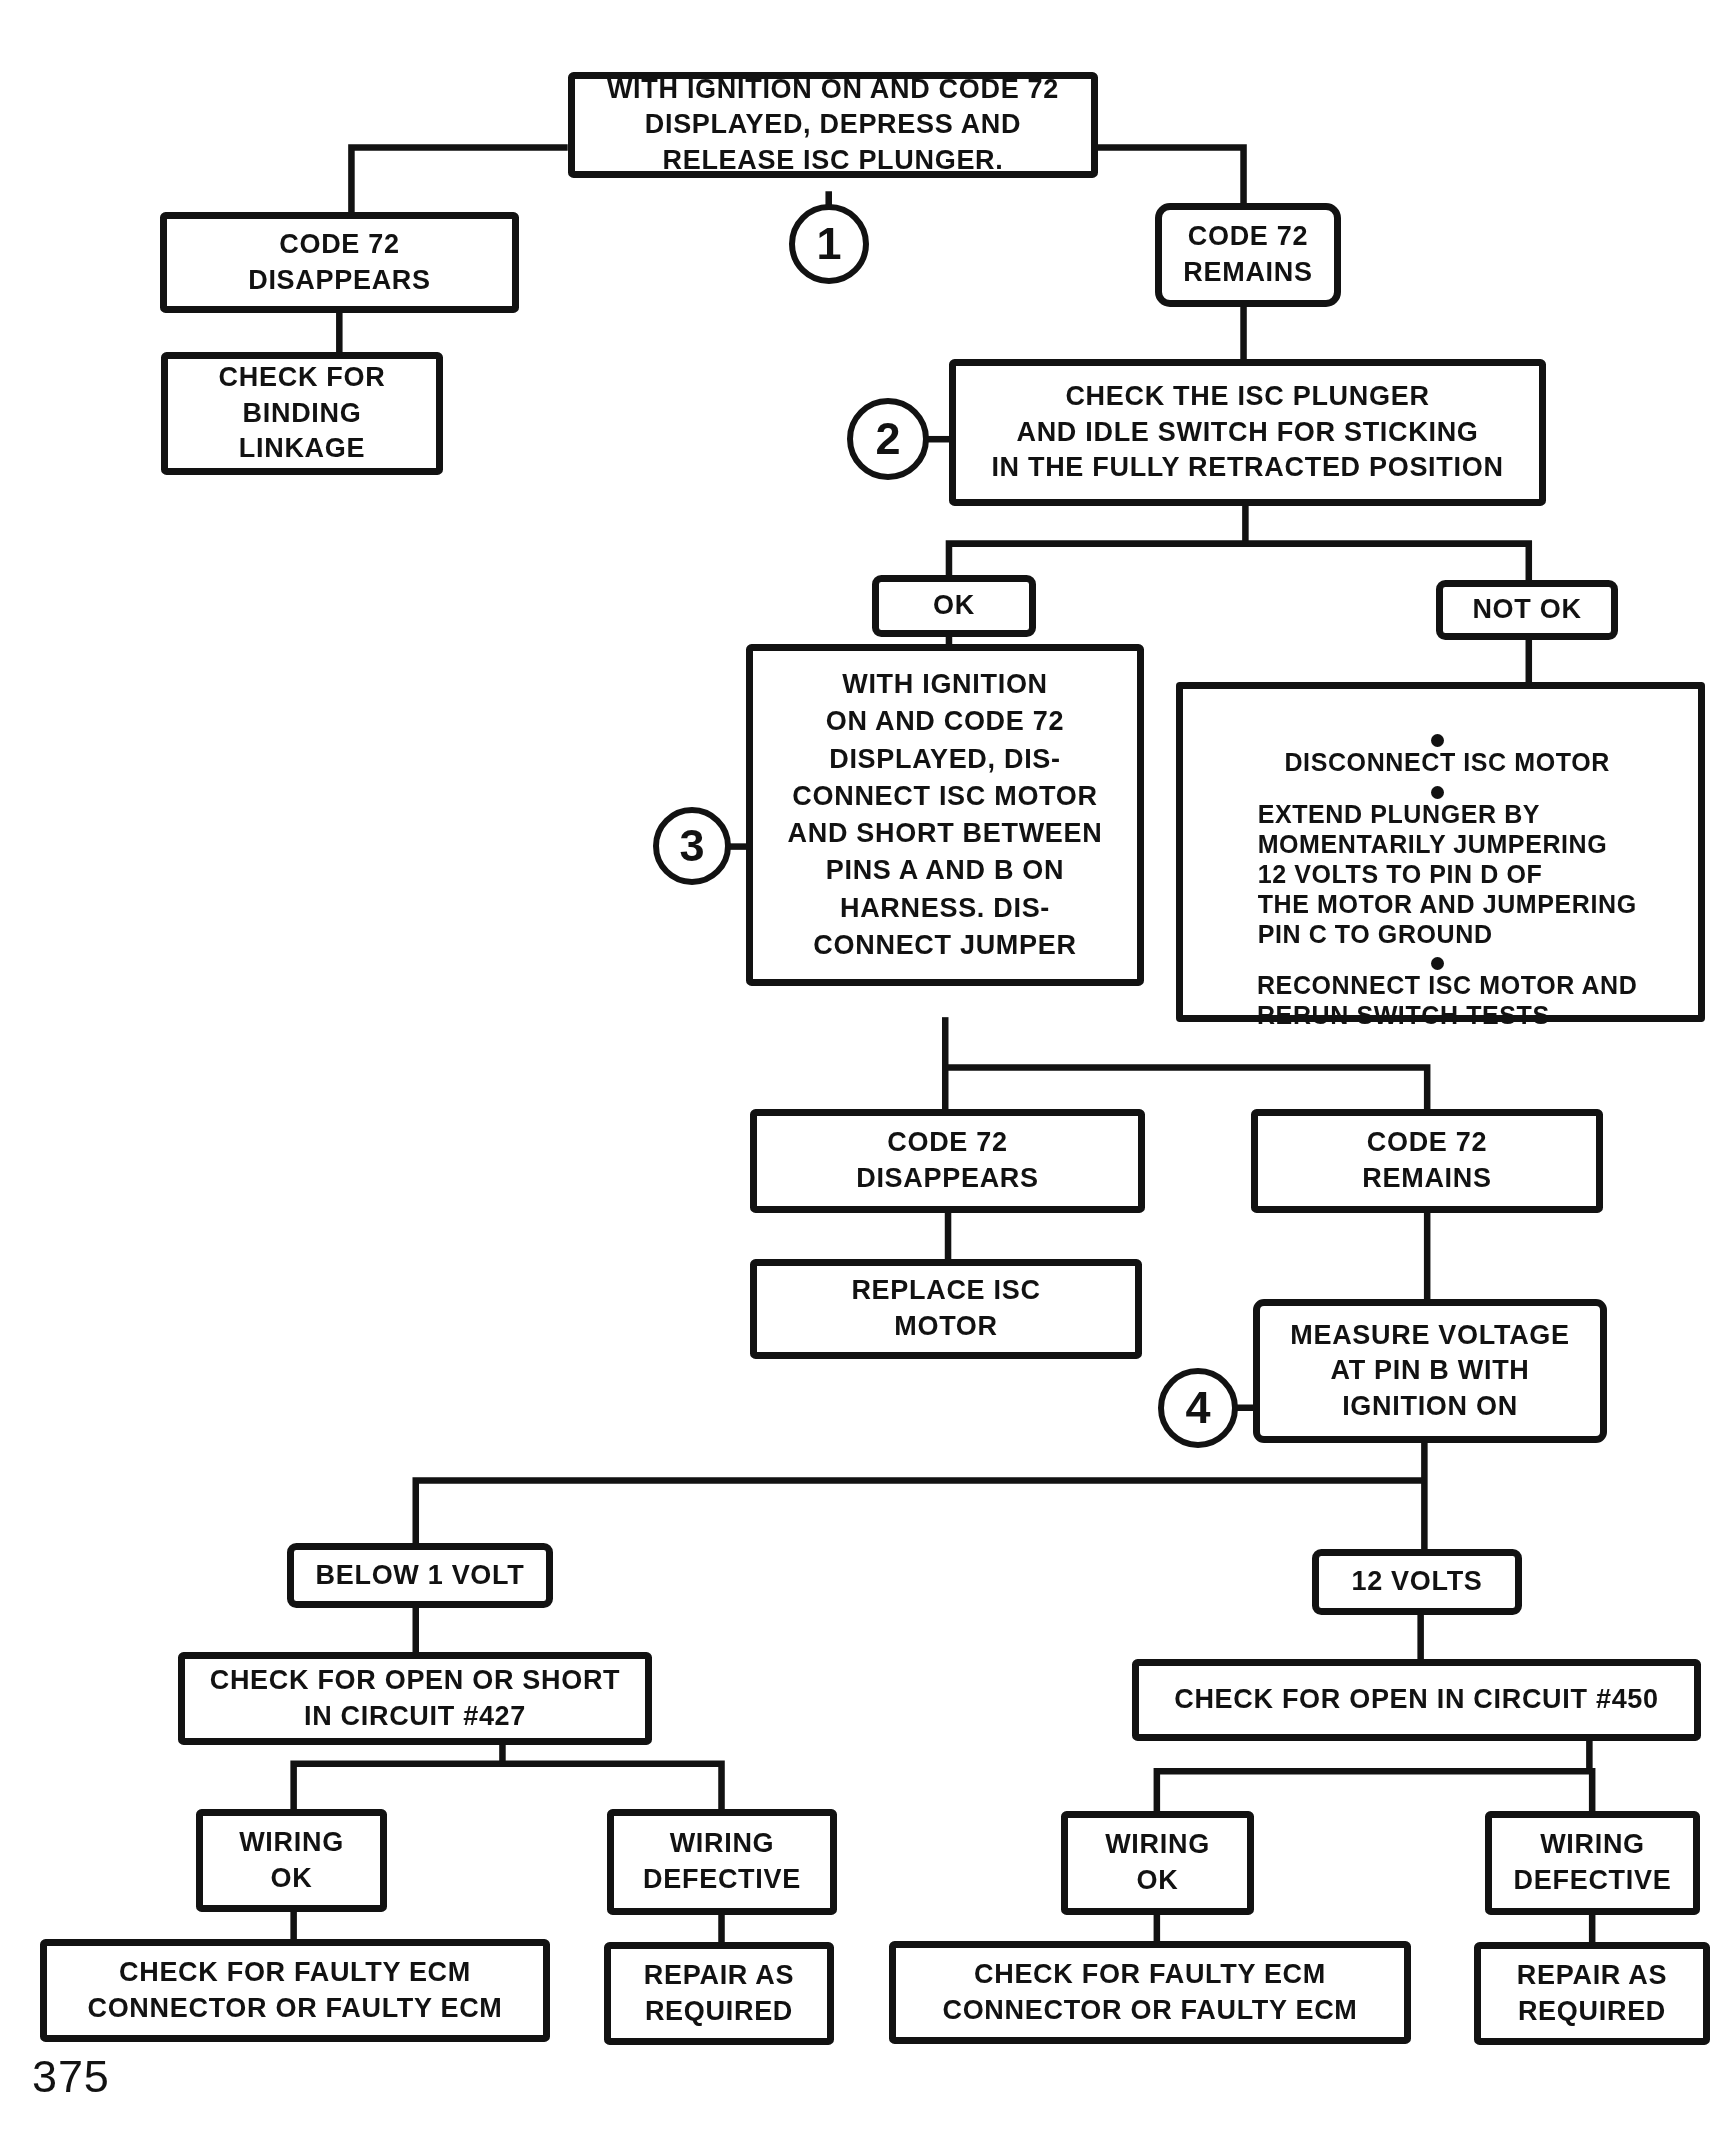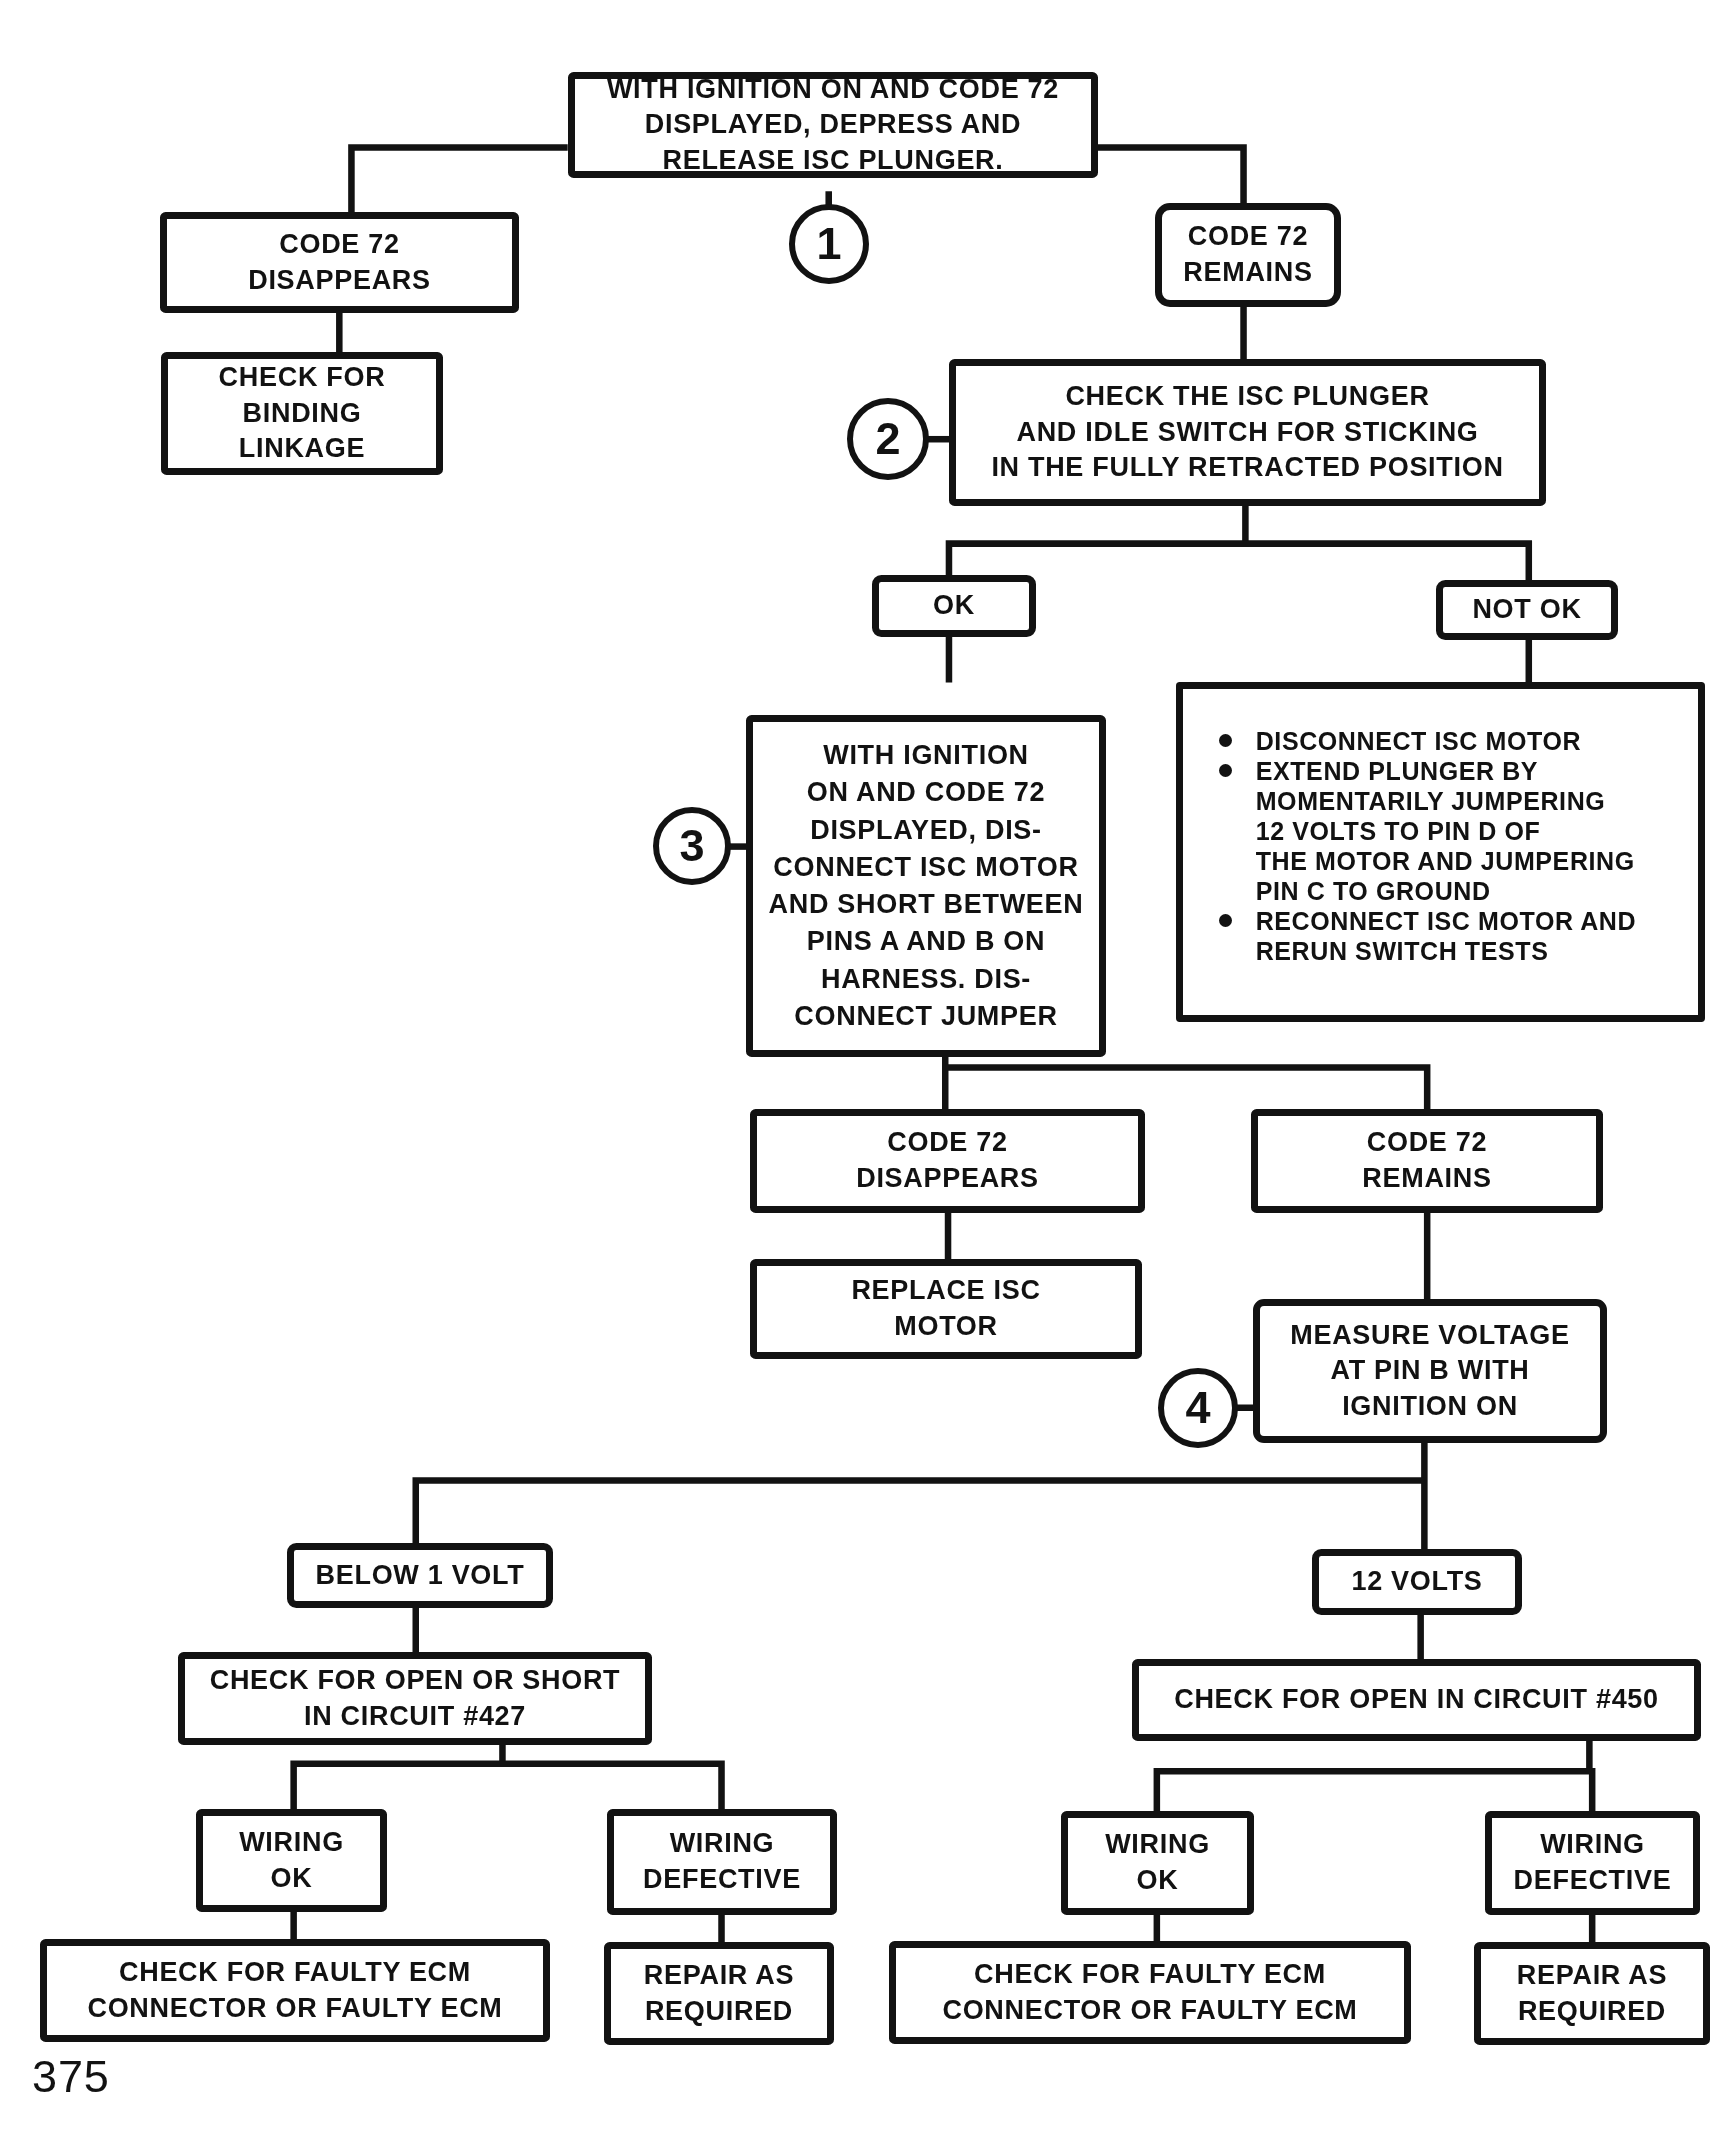--- a/index.html
+++ b/index.html
@@ -40,21 +40,21 @@
   }
   .bullet-box{
     position:absolute;
     box-sizing:border-box;
     border:7.5px solid #121212;
     border-radius:3.7px;
     background:#ffffff;
     padding:37px 18.6px 9.3px 32px;
     font-size:25px;line-height:1.2;letter-spacing:0.6px;font-weight:600;
   }
-  .bullet-row{display:flex;align-items:flex-start;}
+  .bullet-row{display:flex;align-items:center;flex-direction:column;}
   .bullet-dot{
     flex:0 0 auto;
     width:13px;height:13px;border-radius:50%;
     background:#121212;
     margin:8.4px 24px 0 3.7px;
   }
   .bullet-text{white-space:pre-line;text-align:left;}
   .page-number{
     position:absolute;left:32px;top:2051px;
     font-size:45px;letter-spacing:0.9px;font-weight:400;
@@ -130,21 +130,21 @@
   <div class="node" style="left:949px;top:359px;width:597px;height:147px;">CHECK THE ISC PLUNGER
 AND IDLE SWITCH FOR STICKING
 IN THE FULLY RETRACTED POSITION</div>
 
   <div class="node" style="left:872px;top:575px;width:164px;height:62px;border-radius:9.3px;">OK</div>
 
   <div class="node" style="left:1436px;top:580px;width:182px;height:60px;border-radius:9.3px;">NOT OK</div>
 
   <div class="step-circle" style="left:653px;top:807px;width:78px;height:78px;">3</div>
 
-  <div class="node" style="left:746px;top:715px;width:360px;height:342px;line-height:1.38;">WITH IGNITION
+  <div class="node" style="left:746px;top:644px;width:398px;height:342px;line-height:1.38;">WITH IGNITION
 ON AND CODE 72
 DISPLAYED, DIS-
 CONNECT ISC MOTOR
 AND SHORT BETWEEN
 PINS A AND B ON
 HARNESS. DIS-
 CONNECT JUMPER</div>
 
   <div class="bullet-box" style="left:1176px;top:682px;width:529px;height:340px;">
     <div class="bullet-row">

